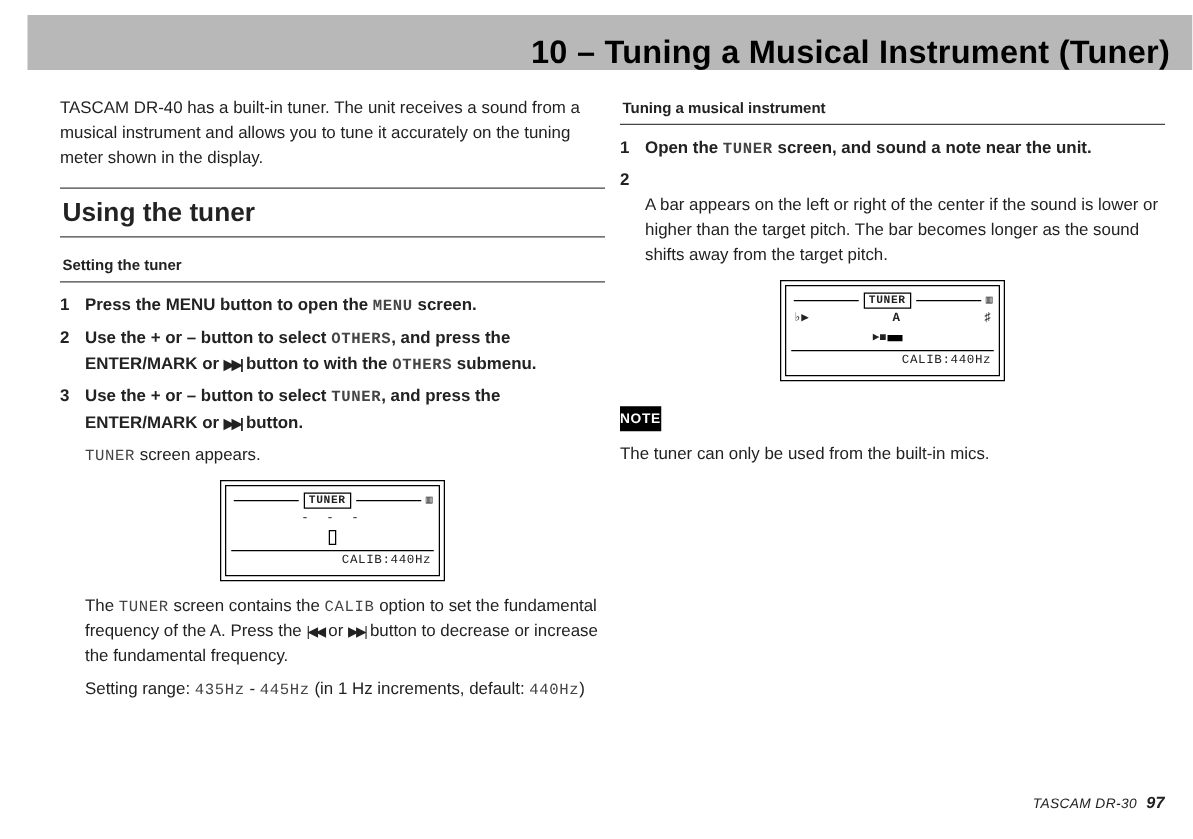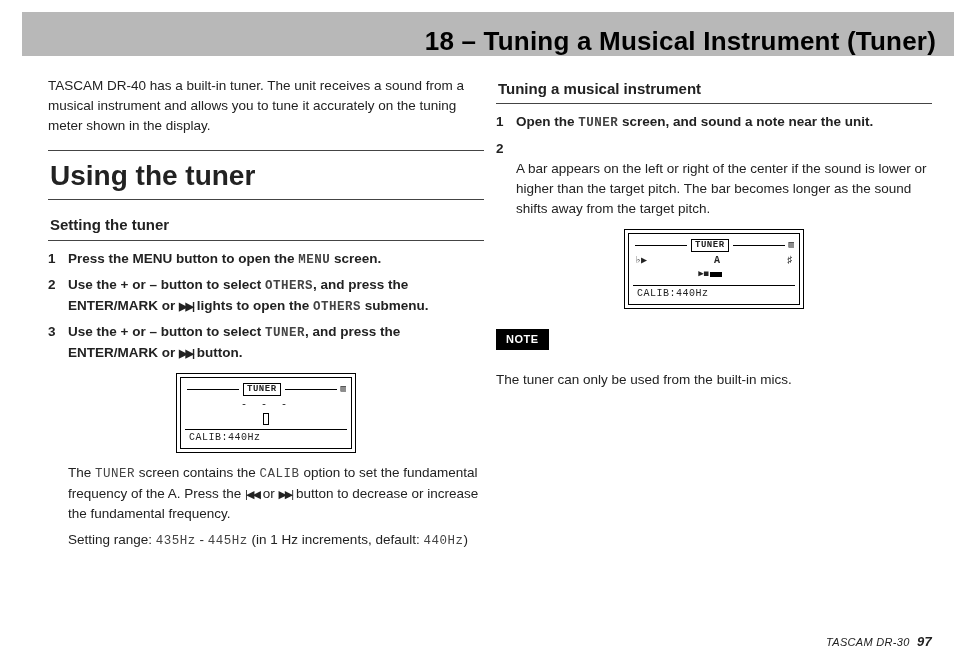--- a/index.html
+++ b/index.html
@@ -3,52 +3,52 @@
 <meta charset="utf-8">
 <style>
   * { box-sizing: border-box; margin: 0; padding: 0; }
   html, body { width: 954px; height: 671px; background: #fff; font-family: "Myriad Pro", "Segoe UI", Arial, sans-serif; color: #222; }
   .page { width: 954px; height: 671px; position: relative; padding: 0 48px 0 48px; }
   .header-band { position: absolute; left: 22px; right: 0; top: 12px; height: 44px; background: #b8b8b8; }
   .header-title { position: absolute; right: 18px; top: 14px; font-size: 26px; font-weight: 800; color: #000; letter-spacing: 0.2px; }
   .content { position: absolute; top: 76px; left: 48px; right: 22px; bottom: 46px; display: flex; gap: 12px; }
   .col { width: 50%; font-size: 13.5px; line-height: 1.48; }
   .intro { margin-bottom: 14px; }
-  .h1 { font-size: 28px; font-weight: 800; border-top: 0.8px solid #444; border-bottom: 0.8px solid #444; padding: 4px 2px 3px 2px; margin: 8px 0 12px 0; }
-  .h2 { font-size: 15px; font-weight: 800; border-bottom: 0.8px solid #444; padding: 2px 2px 3px 2px; margin: 0 0 8px 0; }
+  .h1 { font-size: 21px; font-weight: 800; border-top: 0.8px solid #444; border-bottom: 0.8px solid #444; padding: 4px 2px 3px 2px; margin: 8px 0 12px 0; }
+  .h2 { font-size: 12px; font-weight: 800; border-bottom: 0.8px solid #444; padding: 2px 2px 3px 2px; margin: 0 0 8px 0; }
   .step { display: flex; margin-bottom: 6px; }
   .step-num { width: 20px; flex: 0 0 20px; font-weight: 800; }
   .step-body { flex: 1; }
   .bold { font-weight: 800; }
   .mono { font-family: "OCR A Std", "Courier New", monospace; letter-spacing: 0.5px; font-size: 12.5px; color: #444; }
   .sub { margin-left: 20px; margin-bottom: 6px; margin-top: 4px; }
   .screen-fig { width: 180px; margin: 10px auto 10px auto; }
   .screen-outer { border: 1.8px solid #000; padding: 3px; }
   .screen-inner { border: 1.2px solid #000; padding: 5px 6px 4px 6px; font-family: "Courier New", monospace; font-size: 10px; line-height: 1.25; }
   .screen-title-row { display: flex; align-items: center; gap: 4px; }
   .screen-title-row .line { flex: 1; height: 1px; background: #000; }
   .screen-title-row .tline { font-weight: bold; border: 1px solid #000; padding: 0 3px; font-size: 9px; letter-spacing: 0.5px;}
   .screen-title-row .bat { font-size: 9px; letter-spacing: -1px; }
   .meter-row { display: flex; align-items: center; justify-content: space-between; margin: 3px 0 1px 0; font-size: 10px; height: 12px; }
   .meter-bar-row { display:flex; justify-content:center; align-items:center; height:14px; }
   .meter-center { width: 6px; height: 12px; border: 1px solid #000; }
   .meter-bar { width: 12px; height: 5px; background: #000; margin-left:1px;}
   .screen-divider { height: 1px; background: #000; margin: 3px -2px 2px -2px; }
-  .screen-calib { font-size: 10px; letter-spacing: 0.5px; text-align: left; padding-left:2px;}
+  .screen-calib { font-size: 10px; letter-spacing: 0.5px; text-align: right; padding-left:2px;}
   .ffwd { font-family: Arial; font-size: 11px; letter-spacing: -2px; position: relative; top: 0px; }
-  .note-tag { background: #000; color: #fff; font-size: 11px; font-weight: 700; padding: 2px 10px; display: inline-block; margin: 10px 0 20px 0; letter-spacing: 0.5px; }
+  .note-tag { background: #000; color: #fff; font-size: 11px; font-weight: 700; padding: 2px 0; display: inline-block; margin: 10px 0 8px 0; letter-spacing: 0.5px; }
   .footer { position: absolute; right: 22px; bottom: 22px; font-size: 11px; font-style: italic; letter-spacing: 0.3px; }
   .footer .pn { font-weight: 800; font-style: italic; font-size: 13px; margin-left: 4px; }
 </style>
 </head>
 <body>
 
 <div class="page">
   <div class="header-band">
-    <div class="header-title">18 – Tuning a Musical Instrument (Tuner)</div>
+    <div class="header-title">10 – Tuning a Musical Instrument (Tuner)</div>
   </div>
 
   <div class="content">
 
     <div class="col">
       <p class="intro">TASCAM DR-40 has a built-in tuner. The unit receives a sound from a musical instrument and allows you to tune it accurately on the tuning meter shown in the display.</p>
 
       <div class="h1">Using the tuner</div>
 
       <div class="h2">Setting the tuner</div>
@@ -56,31 +56,34 @@
       <div class="step">
         <div class="step-num">1</div>
         <div class="step-body bold">
           <span>Press the MENU button to open the </span><span class="mono">MENU</span><span> screen.</span>
         </div>
       </div>
 
       <div class="step">
         <div class="step-num">2</div>
         <div class="step-body bold">
-          <span>Use the + or – button to select </span><span class="mono">OTHERS</span><span>, and press the ENTER/MARK or </span><span class="ffwd">▶▶|</span><span> lights to open the </span><span class="mono">OTHERS</span><span> submenu.</span>
+          <span>Use the + or – button to select </span><span class="mono">OTHERS</span><span>, and press the ENTER/MARK or </span><span class="ffwd">▶▶|</span><span> button to with the </span><span class="mono">OTHERS</span><span> submenu.</span>
         </div>
       </div>
 
       <div class="step">
         <div class="step-num">3</div>
         <div class="step-body bold">
           <span>Use the + or – button to select </span><span class="mono">TUNER</span><span>, and press the ENTER/MARK or </span><span class="ffwd">▶▶|</span><span> button.</span>
         </div>
       </div>
 
+      <p class="sub">
+        <span class="mono">TUNER</span><span> screen appears.</span>
+      </p>
 
       <div class="screen-fig">
         <div class="screen-outer">
             <div class="screen-inner">
           <div class="screen-title-row">
             <span class="line"></span>
             <span class="tline">TUNER</span>
             <span class="line"></span>
             <span class="bat">▥</span>
           </div>

